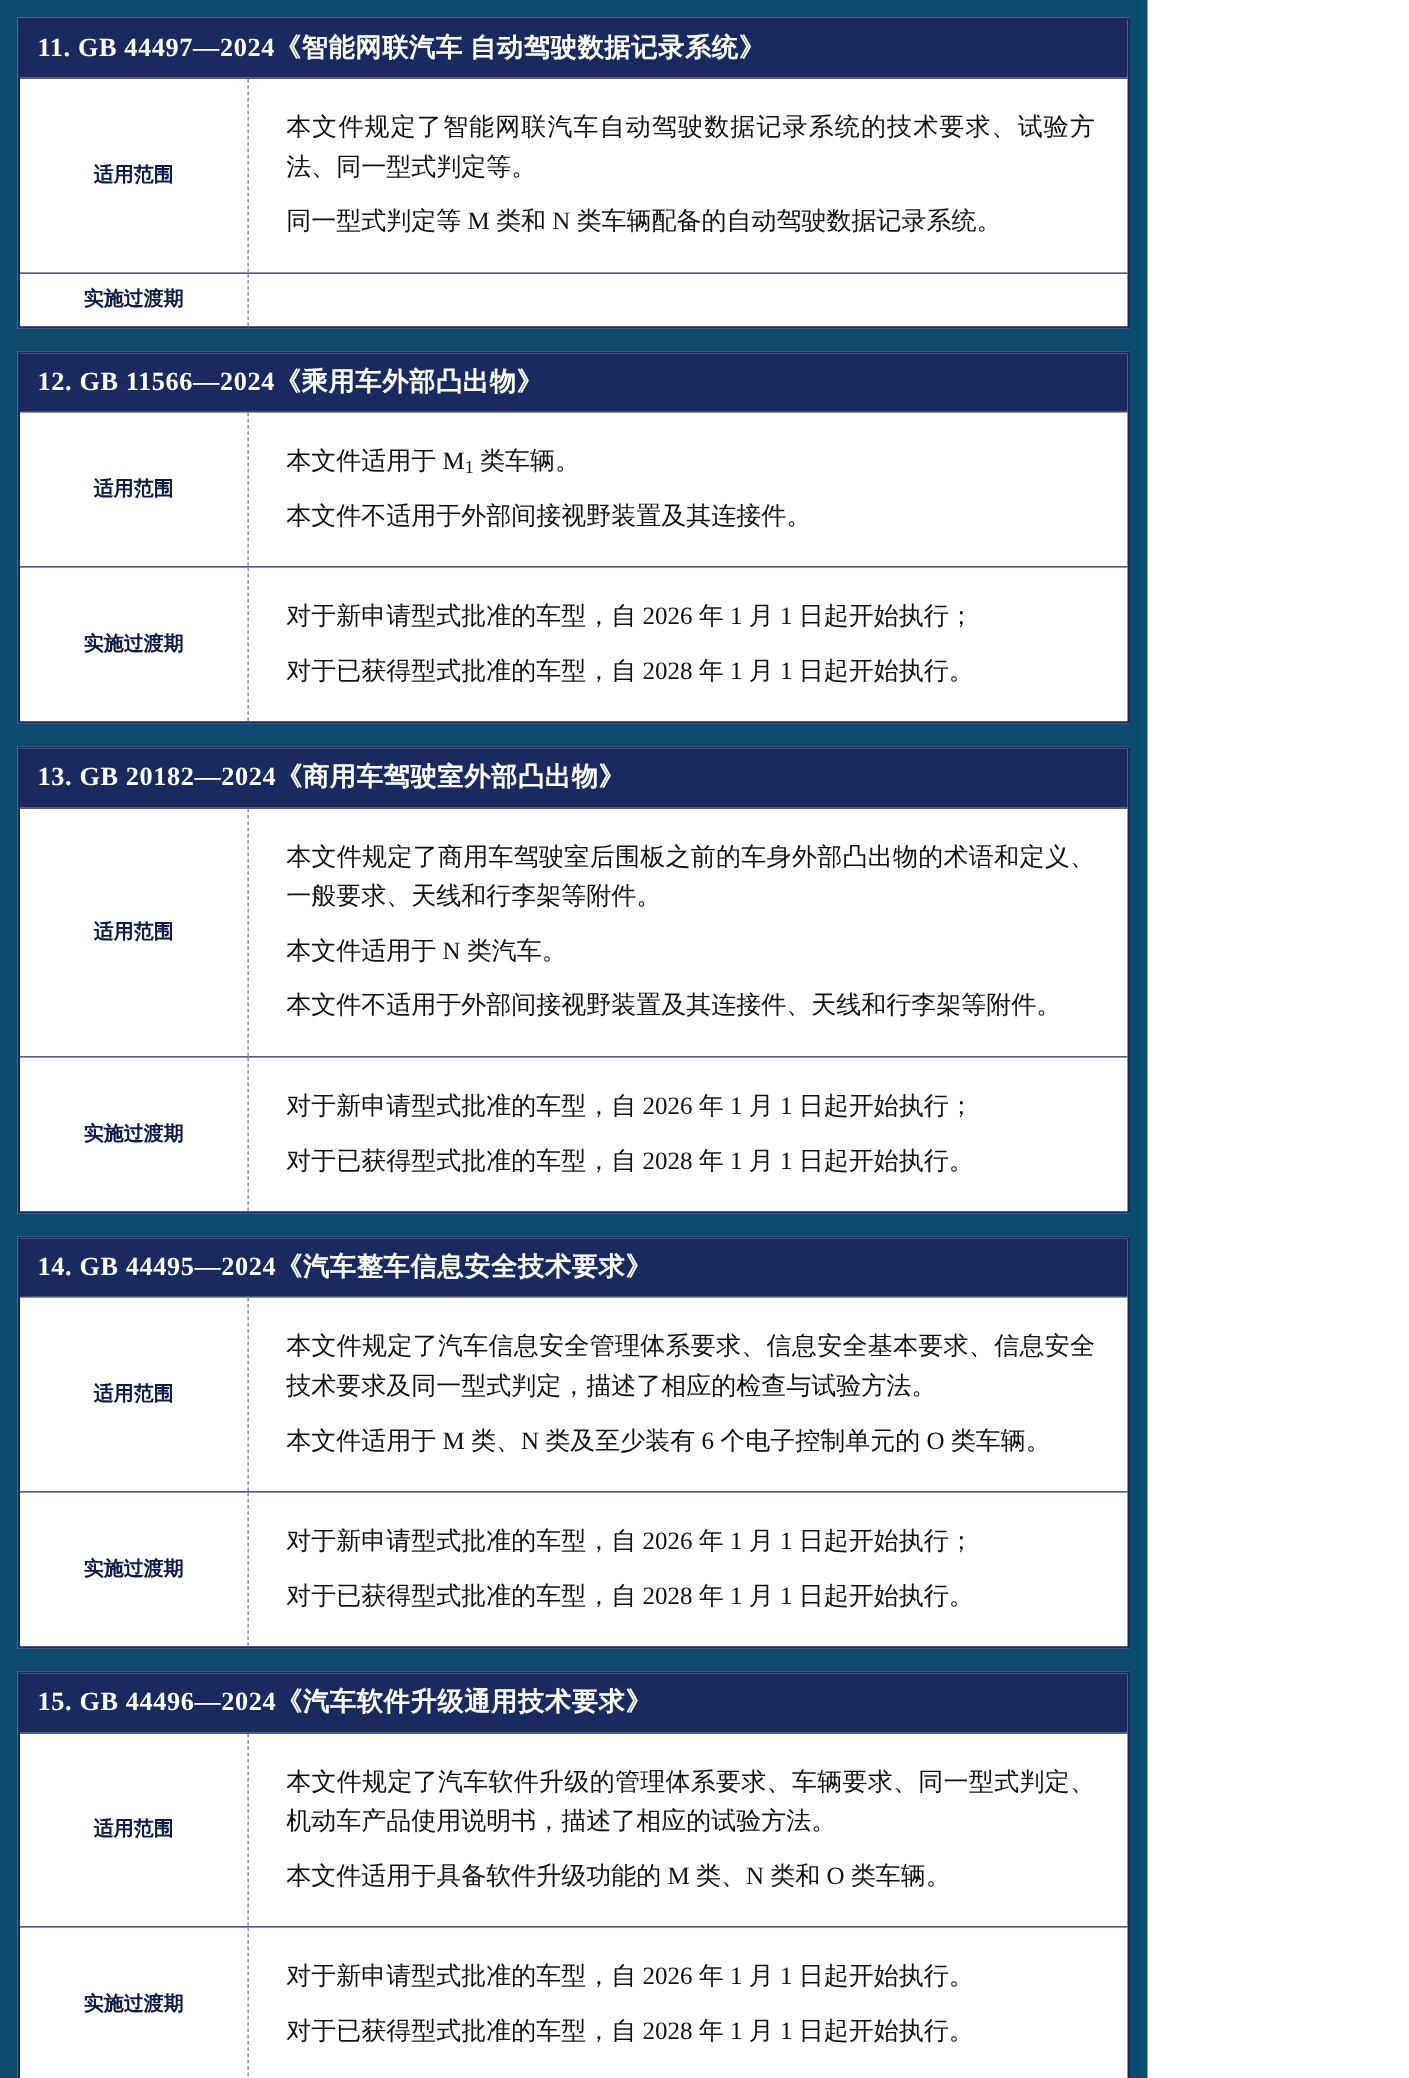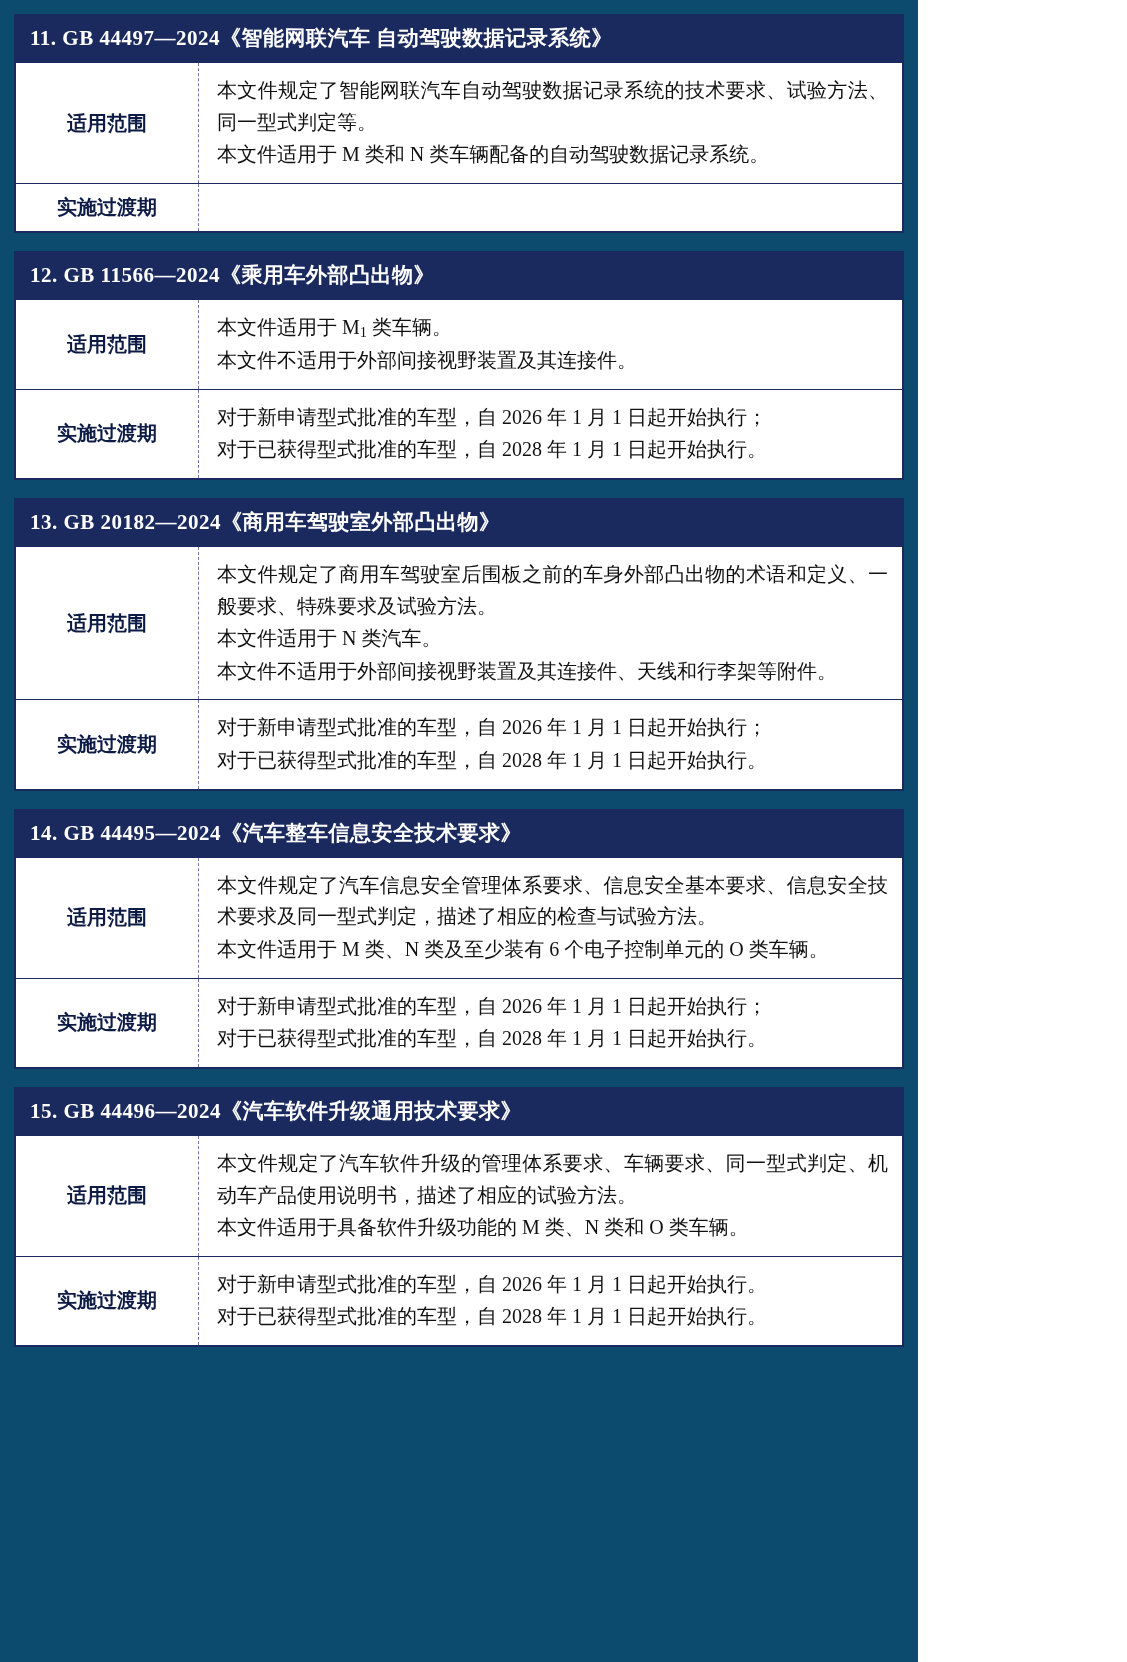--- a/index.html
+++ b/index.html
@@ -44,37 +44,37 @@
     border-top: none;
   }
   .row-label {
     width: 183px;
     min-width: 183px;
     box-sizing: border-box;
     display: flex;
     align-items: center;
     justify-content: center;
     font-weight: bold;
-    font-size: 20px;
+    font-size: 16px;
     color: #0d1b45;
     border-right: 1px dashed #6b7ba8;
     padding: 10px 6px;
     text-align: left;
     line-height: 1.35;
   }
   .row-content {
     flex: 1;
     box-sizing: border-box;
     padding: 12px 14px 12px 18px;
     font-size: 20px;
     line-height: 1.58;
     color: #111111;
   }
   .row-content p {
-    margin: 0;
+    margin: 12px;
     text-align: justify;
     text-justify: inter-ideograph;
   }
   .row-content p + p {
     margin-top: 1px;
   }
   sub {
     font-size: 0.72em;
     vertical-align: -0.22em;
   }
@@ -83,21 +83,21 @@
 <body>
 
 <div class="page">
   <div id="blocks-root">
       <div class="std-block">
         <div class="std-header">11. GB 44497—2024《智能网联汽车 自动驾驶数据记录系统》</div>
         <div class="row">
           <div class="row-label">适用范围</div>
           <div class="row-content">
             <p>本文件规定了智能网联汽车自动驾驶数据记录系统的技术要求、试验方法、同一型式判定等。</p>
-            <p>本文件适用于 M 类和 N 类车辆配备的自动驾驶数据记录系统。</p>
+            <p>同一型式判定等 M 类和 N 类车辆配备的自动驾驶数据记录系统。</p>
           </div>
         </div>
         <div class="row">
           <div class="row-label">实施过渡期</div>
         </div>
       </div>
       <div class="std-block">
         <div class="std-header">12. GB 11566—2024《乘用车外部凸出物》</div>
         <div class="row">
           <div class="row-label">适用范围</div>
@@ -112,21 +112,21 @@
             <p>对于新申请型式批准的车型，自 2026 年 1 月 1 日起开始执行；</p>
             <p>对于已获得型式批准的车型，自 2028 年 1 月 1 日起开始执行。</p>
           </div>
         </div>
       </div>
       <div class="std-block">
         <div class="std-header">13. GB 20182—2024《商用车驾驶室外部凸出物》</div>
         <div class="row">
           <div class="row-label">适用范围</div>
           <div class="row-content">
-            <p>本文件规定了商用车驾驶室后围板之前的车身外部凸出物的术语和定义、一般要求、特殊要求及试验方法。</p>
+            <p>本文件规定了商用车驾驶室后围板之前的车身外部凸出物的术语和定义、一般要求、天线和行李架等附件。</p>
             <p>本文件适用于 N 类汽车。</p>
             <p>本文件不适用于外部间接视野装置及其连接件、天线和行李架等附件。</p>
           </div>
         </div>
         <div class="row">
           <div class="row-label">实施过渡期</div>
           <div class="row-content">
             <p>对于新申请型式批准的车型，自 2026 年 1 月 1 日起开始执行；</p>
             <p>对于已获得型式批准的车型，自 2028 年 1 月 1 日起开始执行。</p>
           </div>

